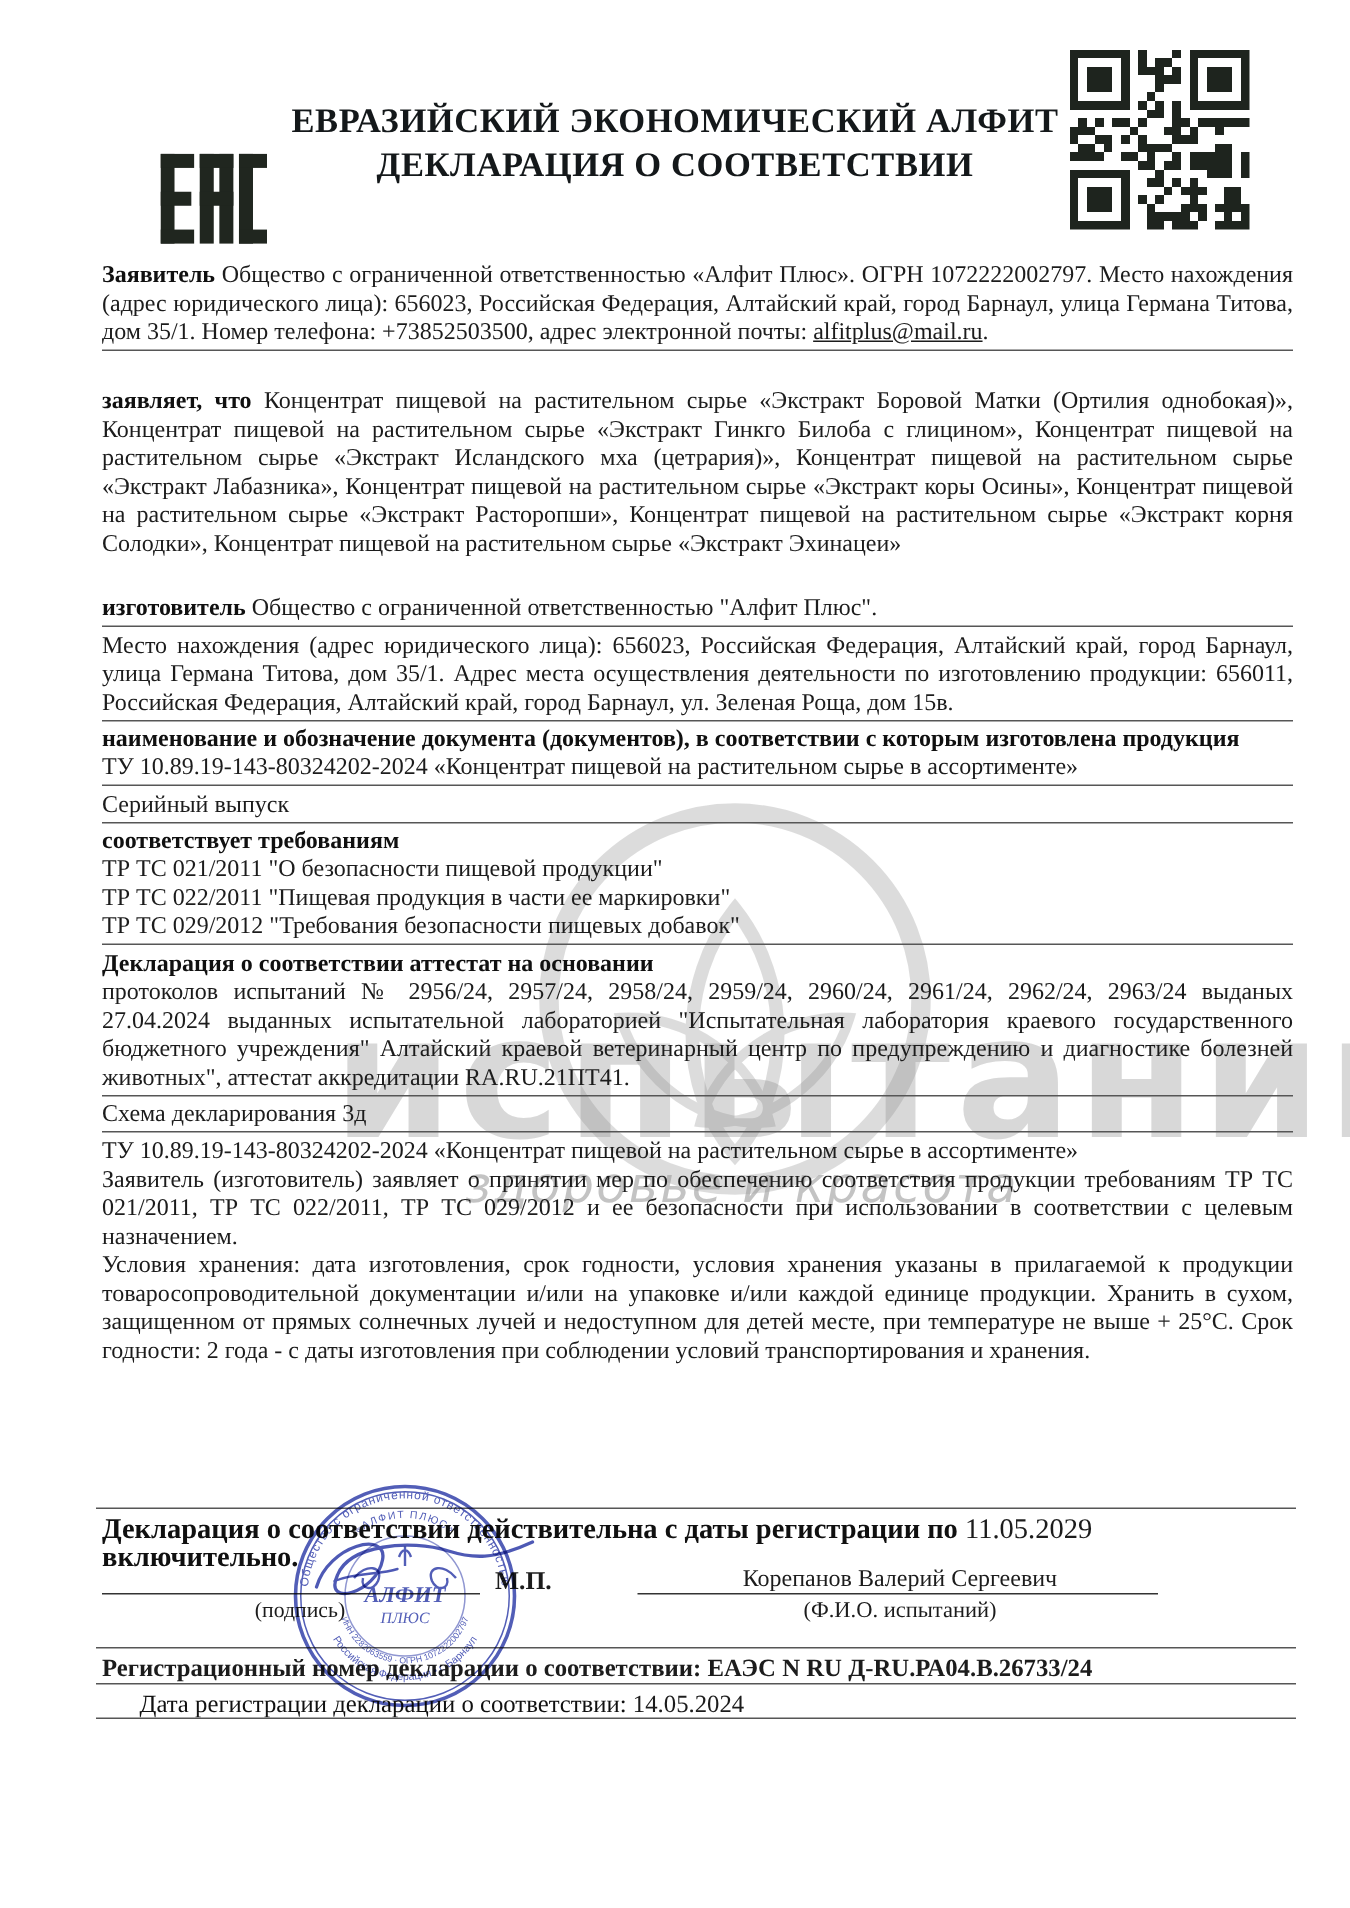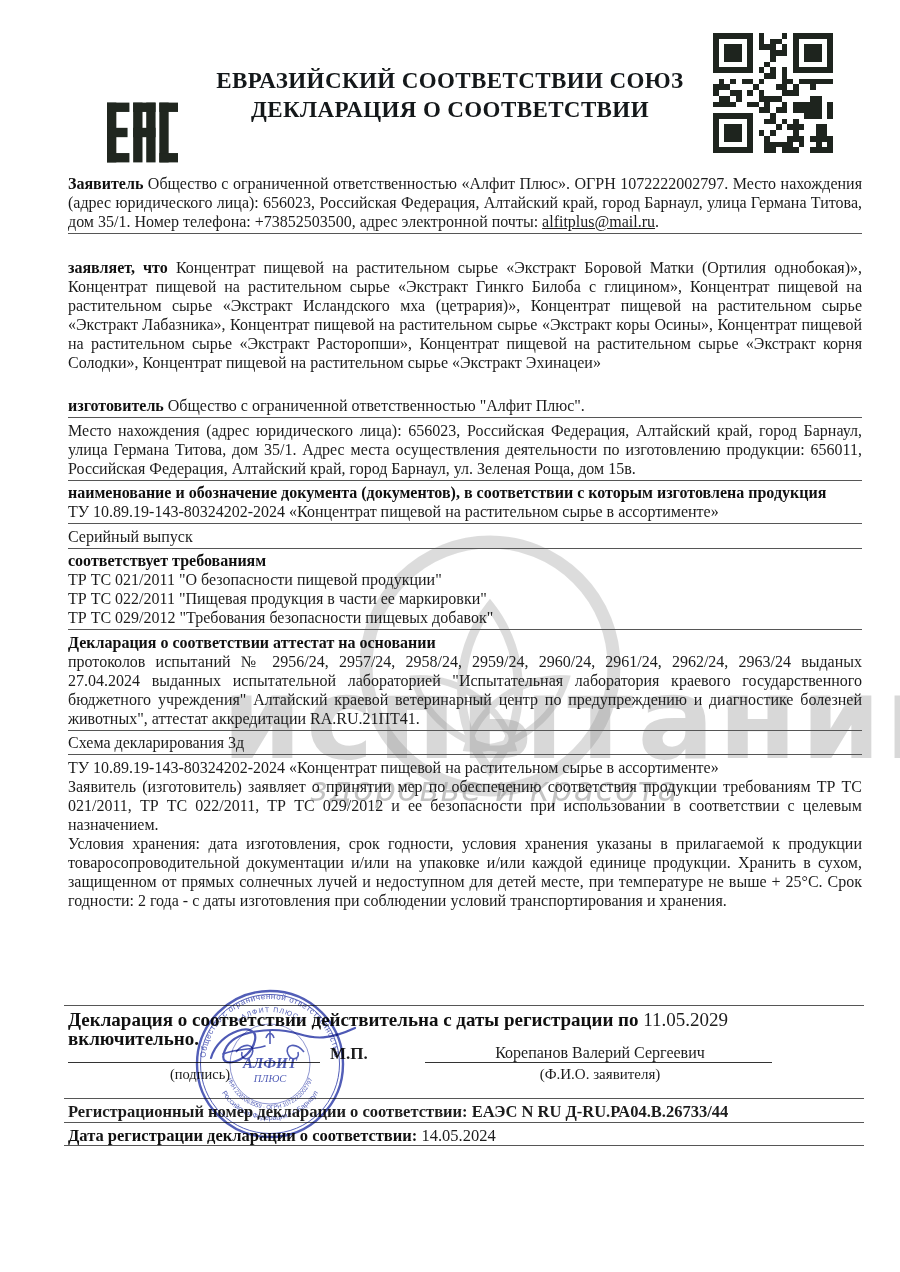--- a/index.html
+++ b/index.html
@@ -36,21 +36,21 @@
   .hline{position:absolute;left:64px;width:800px;border-top:1.6px solid #565656;height:0;z-index:1;}
   .validity{left:68px;top:1010px;width:794px;font-size:19px;line-height:19px;}
   .mp{left:330px;top:1044px;font-weight:bold;font-size:17px;}
   .sig-line{position:absolute;left:68px;top:1062px;width:252px;border-top:1.5px solid #333;height:0;z-index:1;}
   .sig-label{left:130px;top:1066px;width:140px;text-align:center;font-size:14.5px;}
   .fio-name{left:430px;top:1044px;width:340px;text-align:center;font-size:16px;}
   .fio-line{position:absolute;left:425px;top:1062px;width:347px;border-top:1.5px solid #333;height:0;z-index:1;}
   .fio-label{left:430px;top:1066px;width:340px;text-align:center;font-size:15px;}
   .regrow{left:68px;top:1102px;width:794px;font-size:16.5px;font-weight:bold;}
   .daterow{left:68px;top:1126px;width:794px;font-size:16.5px;}
-  .daterow b{font-weight:bold;}
+  .daterow b{font-weight:normal;margin-left:25px;}
   .val-date{font-weight:normal;}
 
   
   .stamp{position:absolute;left:192px;top:986px;width:156px;height:156px;z-index:3;
          opacity:.88;mix-blend-mode:multiply;}
   .signature{position:absolute;left:203px;top:1018px;width:160px;height:60px;z-index:3;
              opacity:.9;mix-blend-mode:multiply;}
 </style>
 </head>
 <body>
@@ -78,21 +78,21 @@
         <rect x="42" y="0" width="10" height="64"></rect>
       <rect x="28" y="0" width="24" height="10"></rect>
         <rect x="28" y="27" width="24" height="10"></rect>
       <rect x="56" y="0" width="10" height="64"></rect>
         <rect x="56" y="0" width="20" height="10"></rect>
       <rect x="56" y="54" width="20" height="10"></rect>
     </g>
   </svg>
 
   <div class="title-wrap">
-    <div>ЕВРАЗИЙСКИЙ СООТВЕТСТВИИ СОЮЗ</div>
+    <div>ЕВРАЗИЙСКИЙ ЭКОНОМИЧЕСКИЙ АЛФИТ</div>
     <div>ДЕКЛАРАЦИЯ О СООТВЕТСТВИИ</div>
   </div>
 
   <svg id="qr" class="qr" viewBox="0 0 21 21" shape-rendering="crispEdges">
       <rect x="-1" y="-1" width="23" height="23" fill="#ffffff"></rect>
       <rect x="0" y="0" width="1" height="1" fill="#1e241e"></rect>
       <rect x="1" y="0" width="1" height="1" fill="#1e241e"></rect>
       <rect x="2" y="0" width="1" height="1" fill="#1e241e"></rect>
       <rect x="3" y="0" width="1" height="1" fill="#1e241e"></rect>
       <rect x="4" y="0" width="1" height="1" fill="#1e241e"></rect>
@@ -359,24 +359,24 @@
   </div>
 
   <div class="hline" style="top:1005px"></div>
   <div class="abs validity"><b>Декларация о соответствии действительна с даты регистрации по</b> <span class="val-date">11.05.2029</span> <b>включительно.</b></div>
 
   <div class="abs mp">М.П.</div>
   <div class="sig-line"></div>
   <div class="abs sig-label">(подпись)</div>
   <div class="abs fio-name">Корепанов Валерий Сергеевич</div>
   <div class="fio-line"></div>
-  <div class="abs fio-label">(Ф.И.О. заявителя)</div>
+  <div class="abs fio-label">(Ф.И.О. испытаний)</div>
 
   <div class="hline" style="top:1098px"></div>
-  <div class="abs regrow"><span>Регистрационный номер декларации о соответствии:</span> <span>ЕАЭС N RU Д-RU.РА04.В.26733/44</span></div>
+  <div class="abs regrow"><span>Регистрационный номер декларации о соответствии:</span> <span>ЕАЭС N RU Д-RU.РА04.В.26733/24</span></div>
   <div class="hline" style="top:1122px"></div>
   <div class="abs daterow"><b>Дата регистрации декларации о соответствии:</b> <span>14.05.2024</span></div>
   <div class="hline" style="top:1145px"></div>
 
   <svg class="stamp" viewBox="0 0 156 156">
     <g fill="none" stroke="#3a47ad">
       <circle cx="78" cy="78" r="73" stroke-width="2.4"></circle>
       <circle cx="78" cy="78" r="69.5" stroke-width="1"></circle>
       <circle cx="78" cy="78" r="40" stroke-width="1" opacity="0.65"></circle>
     </g>

